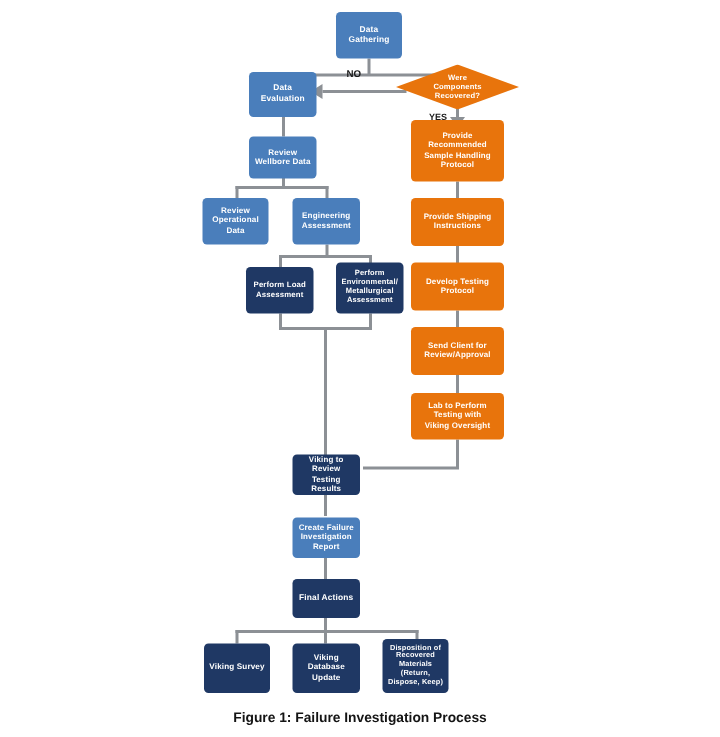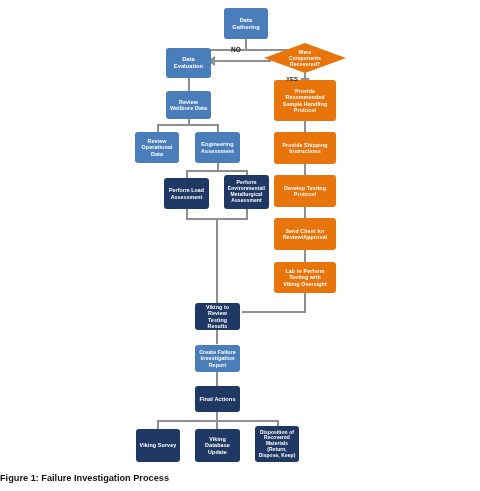--- a/index.html
+++ b/index.html
@@ -81,21 +81,21 @@
   .edge-label {
     position: absolute;
     color: #1a1a1a;
     font-weight: bold;
     z-index: 4;
     white-space: nowrap;
   }
   .caption {
     position: absolute;
     width: 100%;
-    text-align: left;
+    text-align: center;
     color: #141414;
     font-weight: bold;
     z-index: 5;
   }
 </style>
 </head>
 <body>
 
 <div id="canvas">
 

